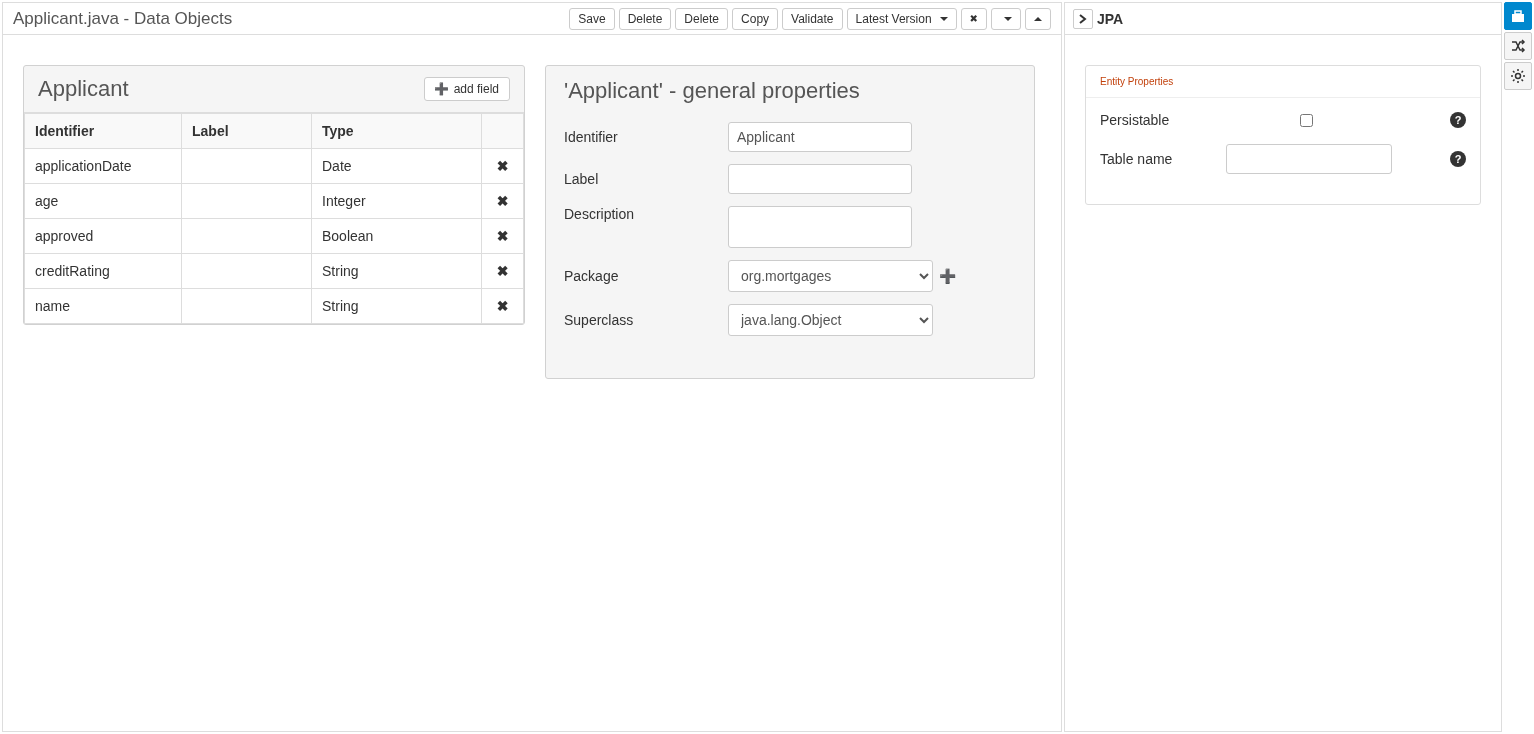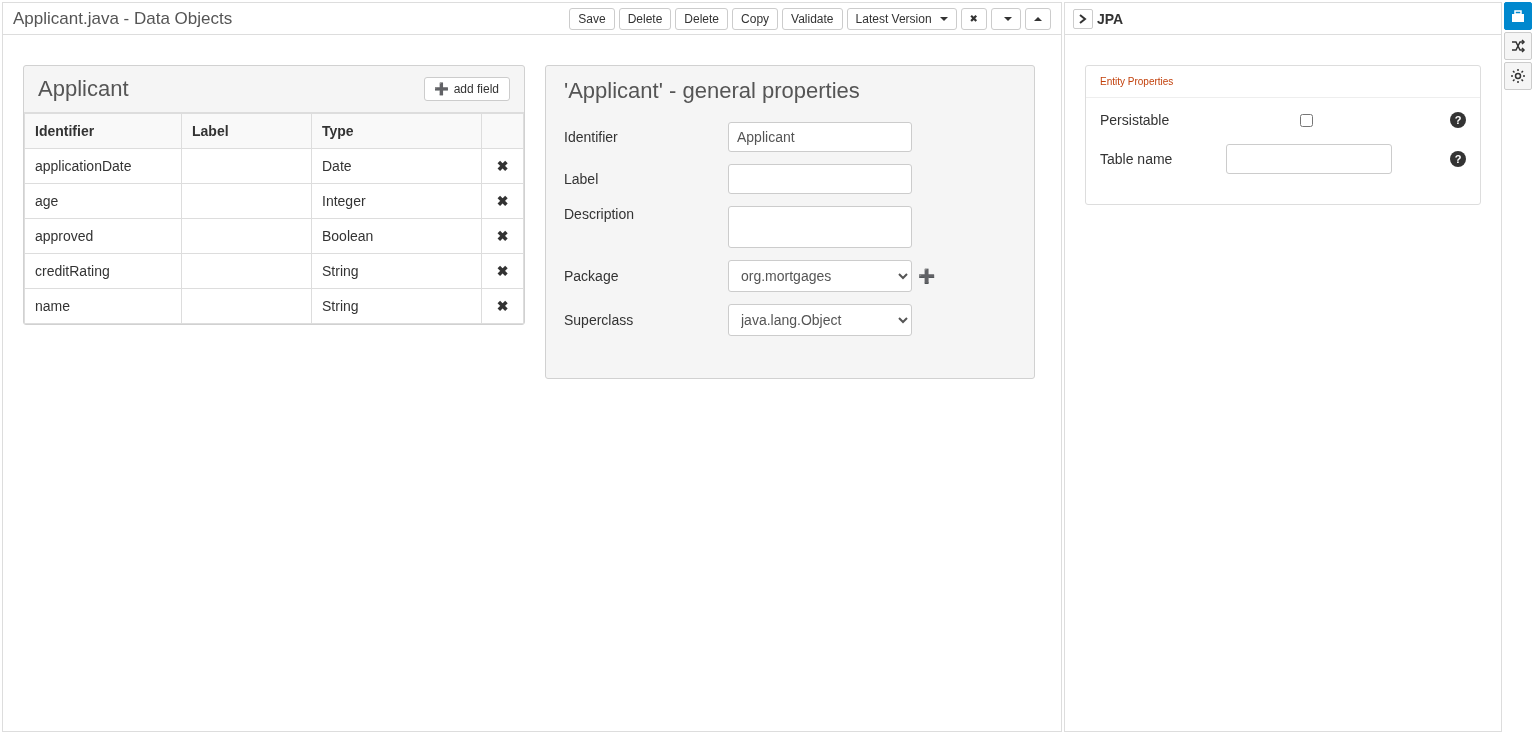--- a/index.html
+++ b/index.html
@@ -33,21 +33,21 @@
 .table .action-col { width: 42px; text-align: center; }
 .remove-icon { color: #333; font-weight: bold; cursor: pointer; }
 .props-card { border: 1px solid #d1d1d1; border-radius: 3px; background: #f5f5f5; padding: 12px 18px 30px 18px; }
 .props-title { font-size: 22px; color: #555; margin-bottom: 18px; }
 .prop-row { display: flex; align-items: center; margin-bottom: 12px; }
 .prop-label { width: 164px; color: #333; font-size: 14px; }
 .prop-control input[type=text], .prop-control select, .prop-control textarea {
   width: 184px; padding: 6px 8px; border: 1px solid #ccc; border-radius: 3px; font-size: 14px; color: #555; background: #fff;
 }
 .prop-control textarea { height: 42px; resize: none; }
-.prop-control select { width: 184px; height: 32px; }
+.prop-control select { width: 205px; height: 32px; }
 .prop-control { display: flex; align-items: center; gap: 6px; }
 .plus-icon { font-weight: bold; cursor: pointer; font-size: 14px; color: #333; }
 .sidepanel-header { height: 32px; border-bottom: 1px solid #ddd; display: flex; align-items: center; gap: 4px; padding: 0 8px; }
 .chev-box { width: 20px; height: 20px; border: 1px solid #ccc; border-radius: 2px; display: flex; align-items: center; justify-content: center; cursor: pointer; font-size: 11px; background: #fff; }
 .sidepanel-title { font-weight: bold; font-size: 14px; }
 .sidepanel-body { flex: 1; padding: 30px 20px; }
 .entity-card { border: 1px solid #ddd; border-radius: 3px; }
 .entity-card-header { color: #c2410c; padding: 10px 14px; font-size: 10px; border-bottom: 1px solid #eee; }
 .entity-card-body { padding: 14px; }
 .entity-row { display: flex; align-items: center; margin-bottom: 16px; }

